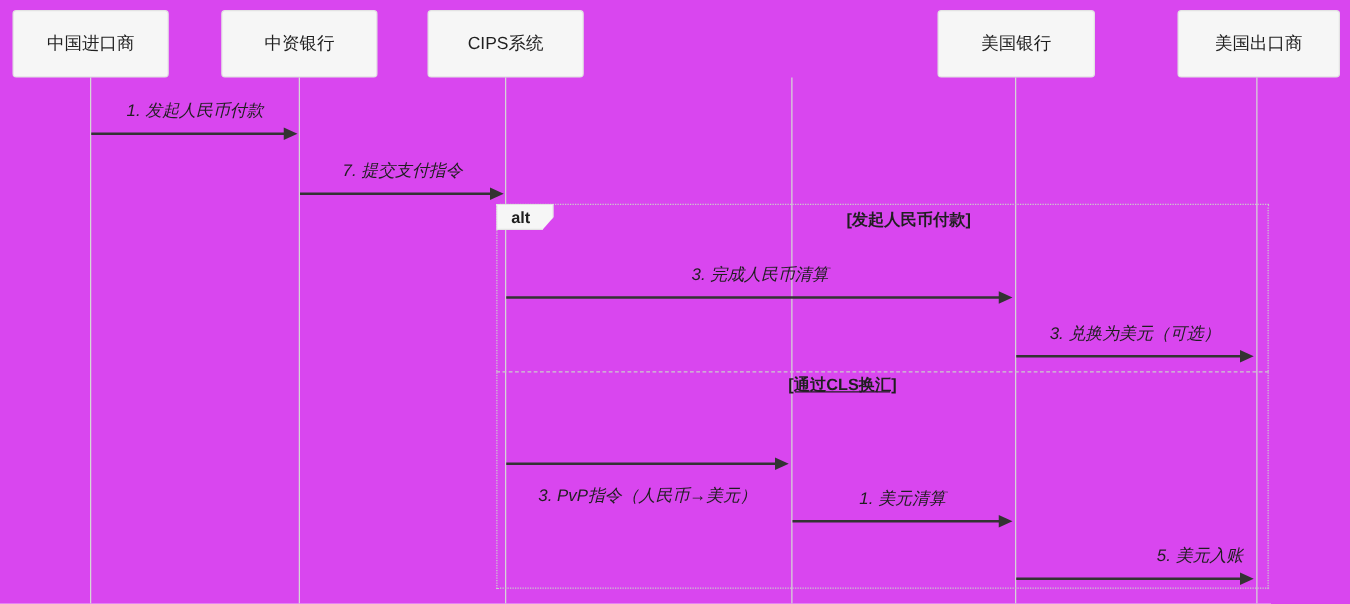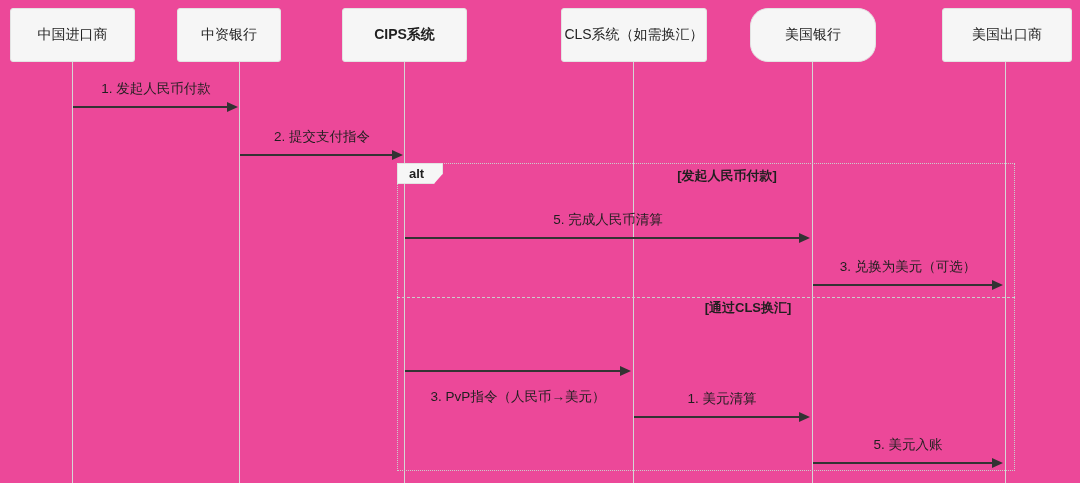--- a/index.html
+++ b/index.html
@@ -5,38 +5,38 @@
   :root{
     --actor-fill:#f6f6f6;
     --actor-border:#e3e3e3;
     --lifeline:#d5d5d5;
     --arrow:#333333;
     --frame-border:#cccccc;
     --text:#1f1f1f;
   }
   *{margin:0;padding:0;box-sizing:border-box;}
   body{background:#ffffff;font-family:"Liberation Sans","DejaVu Sans",sans-serif;}
-  .stage{position:relative;width:1080px;height:483px;background:#ec4899;overflow:hidden;}
+  .stage{position:relative;width:1080px;height:483px;background:#d946ef;overflow:hidden;}
 
   .actor{
     position:absolute;top:8px;height:54px;
     background:var(--actor-fill);
     border:1px solid var(--actor-border);
     border-radius:3px;
     display:flex;align-items:center;justify-content:center;
     font-size:14px;color:var(--text);
     white-space:nowrap;
   }
   .lifeline{
     position:absolute;top:62px;height:421px;width:1px;
     background:var(--lifeline);
   }
   .msg-label{
     position:absolute;transform:translateX(-50%);
-    font-size:13.5px;color:var(--text);white-space:nowrap;
+    font-size:13.5px;color:var(--text);white-space:nowrap;font-style:italic;
   }
   .msg-line{
     position:absolute;height:1.5px;background:var(--arrow);
   }
   .msg-head{
     position:absolute;width:0;height:0;
     border-left:11px solid var(--arrow);
     border-top:5px solid transparent;
     border-bottom:5px solid transparent;
   }
@@ -67,53 +67,52 @@
 <div class="stage">
 
   <div class="lifeline" style="left:72px;"></div>
   <div class="lifeline" style="left:239px;"></div>
   <div class="lifeline" style="left:404px;"></div>
   <div class="lifeline" style="left:633px;"></div>
   <div class="lifeline" style="left:812px;"></div>
   <div class="lifeline" style="left:1005px;"></div>
 
   <div class="actor" style="left:10px;width:125px;">中国进口商</div>
-  <div class="actor" style="left:177px;width:104px;">中资银行</div>
-  <div class="actor" style="left:342px;width:125px;font-weight:bold;">CIPS系统</div>
-  <div class="actor" style="left:561px;width:146px;">CLS系统（如需换汇）</div>
-  <div class="actor" style="left:750px;width:126px;border-radius:18px;">美国银行</div>
+  <div class="actor" style="left:177px;width:125px;">中资银行</div>
+  <div class="actor" style="left:342px;width:125px;">CIPS系统</div>
+  <div class="actor" style="left:750px;width:126px;">美国银行</div>
   <div class="actor" style="left:942px;width:130px;">美国出口商</div>
 
   <div class="alt-frame"></div>
   <div class="alt-divider"></div>
   <div class="alt-tab">alt</div>
   <div class="alt-condition" style="left:727px;top:167px;">[发起人民币付款]</div>
-  <div class="alt-condition" style="left:748px;top:299px;">[通过CLS换汇]</div>
+  <div class="alt-condition" style="left:674px;top:299px;text-decoration:underline;">[通过CLS换汇]</div>
 
   <div class="msg-label" style="left:156px;top:80px;">1. 发起人民币付款</div>
   <div class="msg-line" style="left:73px;top:106px;width:155px;"></div>
   <div class="msg-head" style="left:227px;top:102px;"></div>
 
-  <div class="msg-label" style="left:322px;top:128px;">2. 提交支付指令</div>
+  <div class="msg-label" style="left:322px;top:128px;">7. 提交支付指令</div>
   <div class="msg-line" style="left:240px;top:154px;width:153px;"></div>
   <div class="msg-head" style="left:392px;top:150px;"></div>
 
-  <div class="msg-label" style="left:608px;top:211px;">5. 完成人民币清算</div>
+  <div class="msg-label" style="left:608px;top:211px;">3. 完成人民币清算</div>
   <div class="msg-line" style="left:405px;top:237px;width:395px;"></div>
   <div class="msg-head" style="left:799px;top:233px;"></div>
 
   <div class="msg-label" style="left:908px;top:258px;">3. 兑换为美元（可选）</div>
   <div class="msg-line" style="left:813px;top:284px;width:180px;"></div>
   <div class="msg-head" style="left:992px;top:280px;"></div>
 
   <div class="msg-label" style="left:518px;top:344px;margin-top:44px;">3. PvP指令（人民币→美元）</div>
   <div class="msg-line" style="left:405px;top:370px;width:216px;"></div>
   <div class="msg-head" style="left:620px;top:366px;"></div>
 
   <div class="msg-label" style="left:722px;top:390px;">1. 美元清算</div>
   <div class="msg-line" style="left:634px;top:416px;width:166px;"></div>
   <div class="msg-head" style="left:799px;top:412px;"></div>
 
-  <div class="msg-label" style="left:908px;top:436px;">5. 美元入账</div>
+  <div class="msg-label" style="left:960px;top:436px;">5. 美元入账</div>
   <div class="msg-line" style="left:813px;top:462px;width:180px;"></div>
   <div class="msg-head" style="left:992px;top:458px;"></div>
 
 </div>
 
 </body></html>

